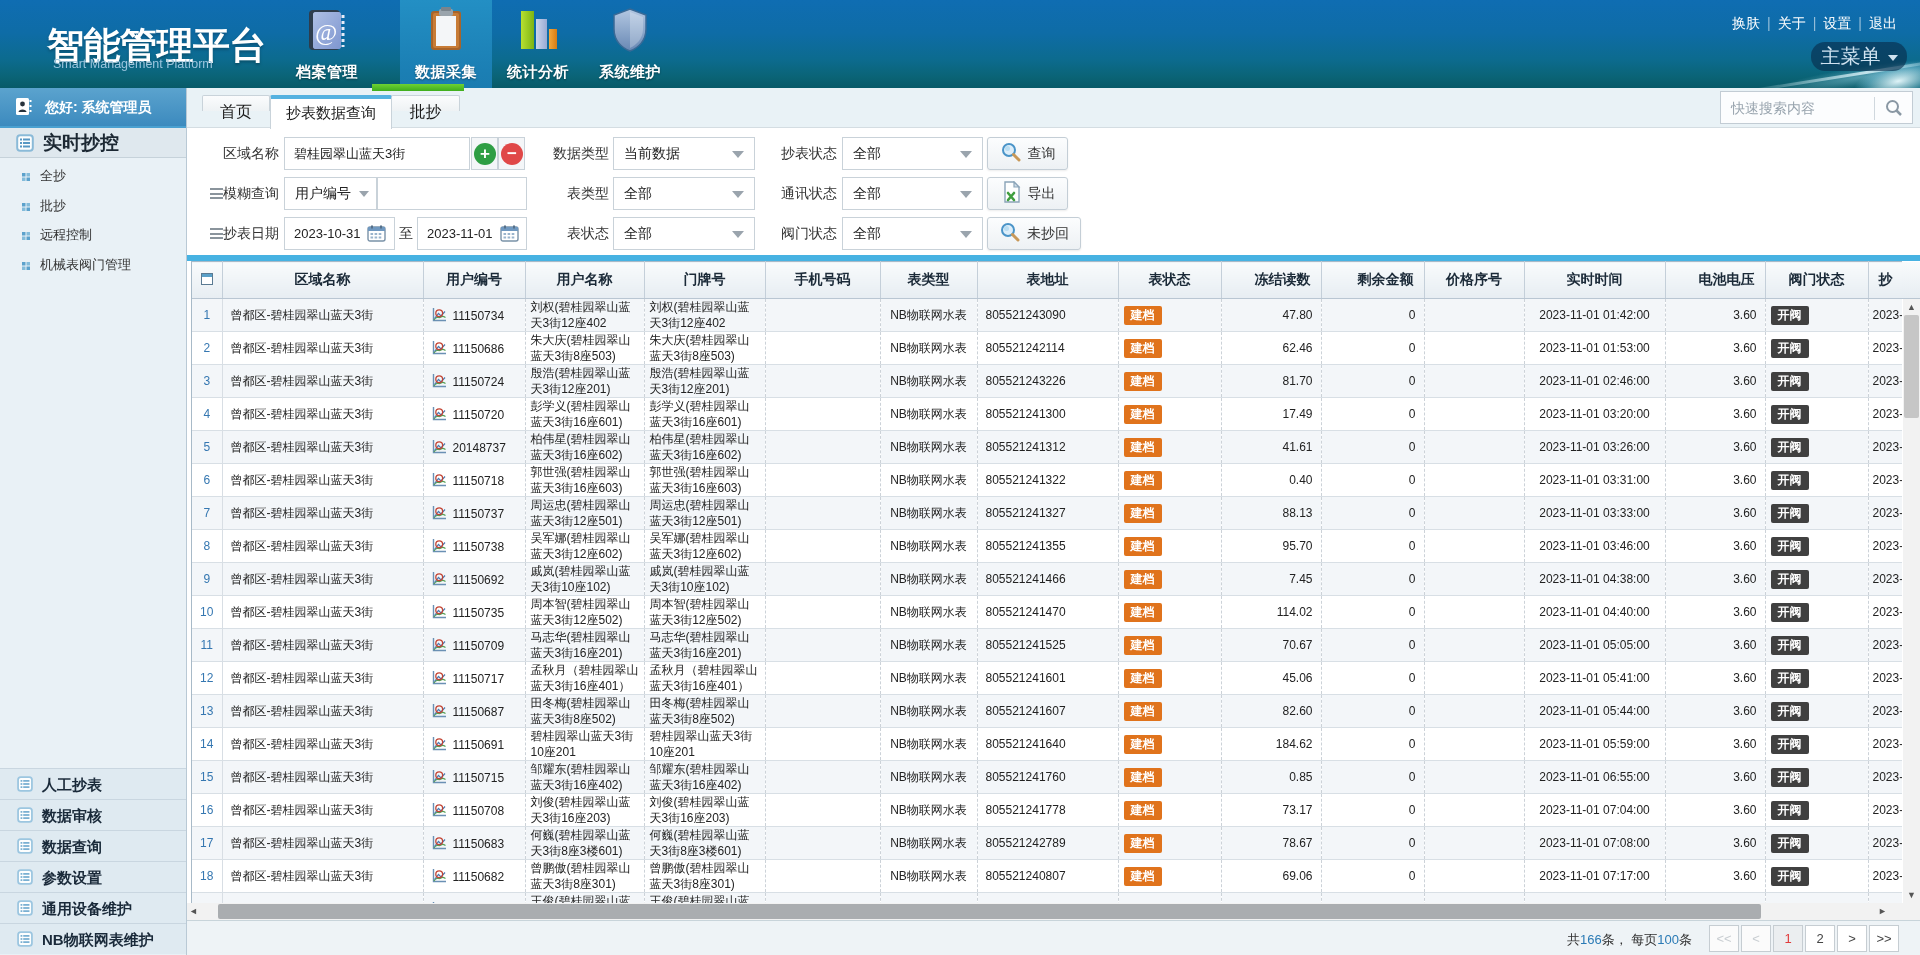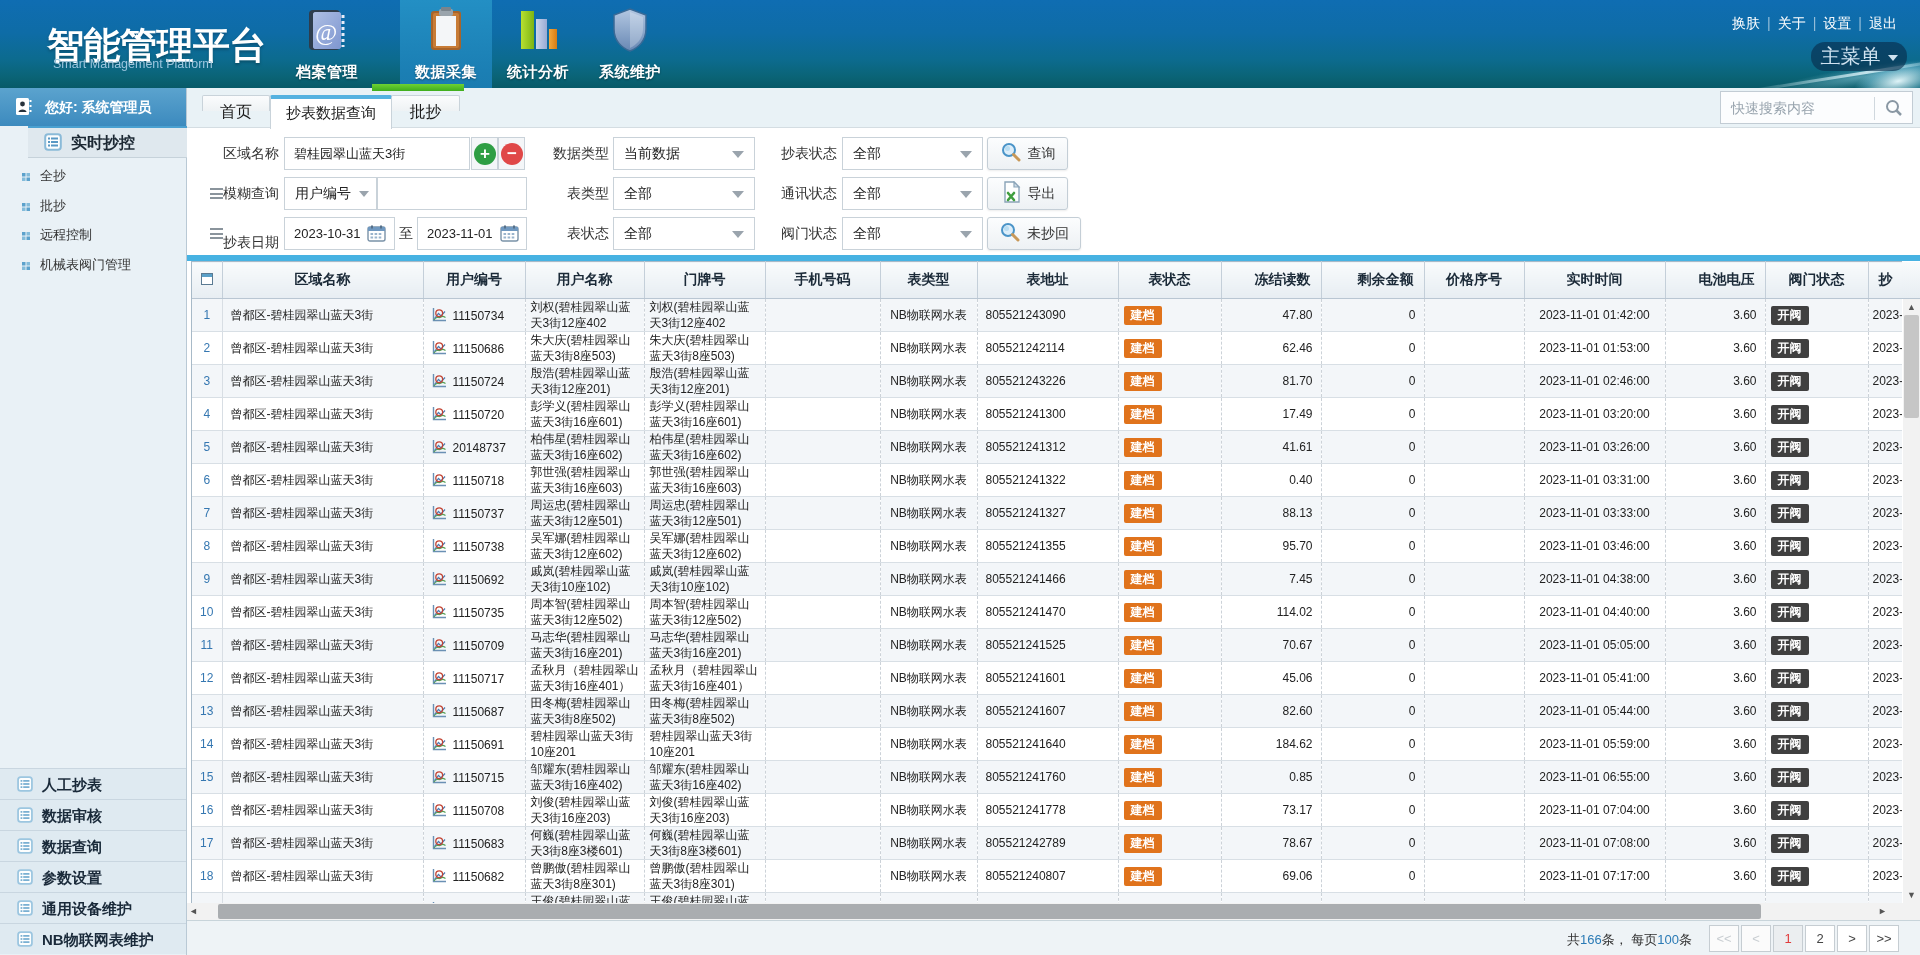--- a/index.html
+++ b/index.html
@@ -22,21 +22,21 @@
 #toplinks { position:absolute; top:15px; right:16px; color:#fff; font-size:14px; }
 #toplinks span { padding:0 7px; }
 #toplinks b { font-weight:normal; color:rgba(255,255,255,.55); }
 #mainmenu { position:absolute; left:1811px; top:42px; width:96px; height:29px; background:rgba(8,44,74,.62); border-radius:14px; color:#cfe2f0; font-size:20px; text-align:center; line-height:29px; }
 #mainmenu i { display:inline-block; width:0; height:0; border-left:5px solid transparent; border-right:5px solid transparent; border-top:6px solid #cfe2f0; margin-left:7px; vertical-align:middle; font-style:normal;}
 
 
 #side { left:0; top:88px; width:187px; height:867px; background:#e9f1f6; border-right:1px solid #b9c9d5; }
 #suser { position:absolute; left:0; top:0; width:186px; height:38px; background:linear-gradient(#5ba3ce,#3c8abe); line-height:38px; color:#fff; font-size:14px; font-weight:bold; }
 #suser svg { vertical-align:-3px; margin:0 13px 0 15px; }
-#sm1 { position:absolute; left:0; top:38px; width:186px; height:32px; background:#dfe8ee; border-top:2px solid #4aa0d0; border-bottom:1px solid #c6d2da; line-height:29px; font-size:16px; font-weight:bold; color:#1c2833;margin-left:28px; }
+#sm1 { position:absolute; left:0; top:38px; width:186px; height:32px; background:#dfe8ee; border-top:2px solid #4aa0d0; border-bottom:1px solid #c6d2da; line-height:29px; font-size:19px; font-weight:bold; color:#1c2833; }
 #sm1 svg { vertical-align:-3px; margin:0 9px 0 16px; }
 .smi { position:absolute; left:0; width:186px; height:29px; line-height:29px; font-size:13px; color:#333; }
 .smi svg { margin:0 10px 0 22px; vertical-align:-1px; }
 .bmi { position:absolute; left:0; width:186px; height:31px; background:#dfeaf1; border-top:1px solid #c9d6e0; line-height:31px; font-size:15px; font-weight:bold; color:#1a2a3a; }
 .bmi svg { vertical-align:-2px; margin:0 9px 0 17px; }
 
 
 #tabstrip { left:187px; top:88px; width:1733px; height:40px; background:#e9f2f6; border-bottom:1px solid #d4dde2; }
 .tab { position:absolute; top:7px; height:16px; line-height:32px; text-align:center; font-size:16px; color:#1a1a1a; background:linear-gradient(#fbfcfd,#eef2f4); border:1px solid #c9d3da; border-bottom:none; border-radius:2px 2px 0 0; }
 #tab1 { left:15px; width:68px; }
@@ -325,21 +325,21 @@
     <div class="flabel" style="left:570px; width:80px;">通讯状态</div>
     <div class="fsel" style="left:655px; width:141px; height:33px;">全部<i></i></div>
     <div class="fbtn"><svg width="22" height="22" viewBox="0 0 22 22">
           <path d="M5 1 L14 1 L19 6 L19 21 L5 21 Z" fill="#fdfefe" stroke="#8aa4b8" stroke-width="1.4"></path>
           <path d="M14 1 L14 6 L19 6 Z" fill="#cfdde8" stroke="#8aa4b8" stroke-width="1.2"></path>
           <path d="M8 12 L14 19 M14 12 L8 19" stroke="#3f9e3f" stroke-width="2.6" stroke-linecap="round"></path>
         </svg>导出</div>
   </div>
   <div class="frow" style="top:89px">
     <div class="hamb" style="top:11px;"></div>
-    <div class="flabel" style="left:20px; width:72px;margin-top:9px;">抄表日期</div>
+    <div class="flabel" style="left:20px; width:72px;">抄表日期</div>
     <div class="finput" style="left:97px; width:111px; height:33px;">2023-10-31</div>
     <div class="abs" style="left:180px; top:8px;"><svg width="19" height="17" viewBox="0 0 19 17">
           <rect x="1" y="2" width="17" height="14" rx="2" fill="#fff" stroke="#7a92a8" stroke-width="1.4"></rect>
           <rect x="1" y="2" width="17" height="4" fill="#6f98c0"></rect>
           <rect x="4" y="0.5" width="2" height="3" fill="#55708a"></rect>
           <rect x="13" y="0.5" width="2" height="3" fill="#55708a"></rect>
           <g fill="#9ab4cc">
             <rect x="3.5" y="8" width="2.6" height="2"></rect>
             <rect x="7.6" y="8" width="2.6" height="2"></rect>
             <rect x="11.7" y="8" width="2.6" height="2"></rect>

